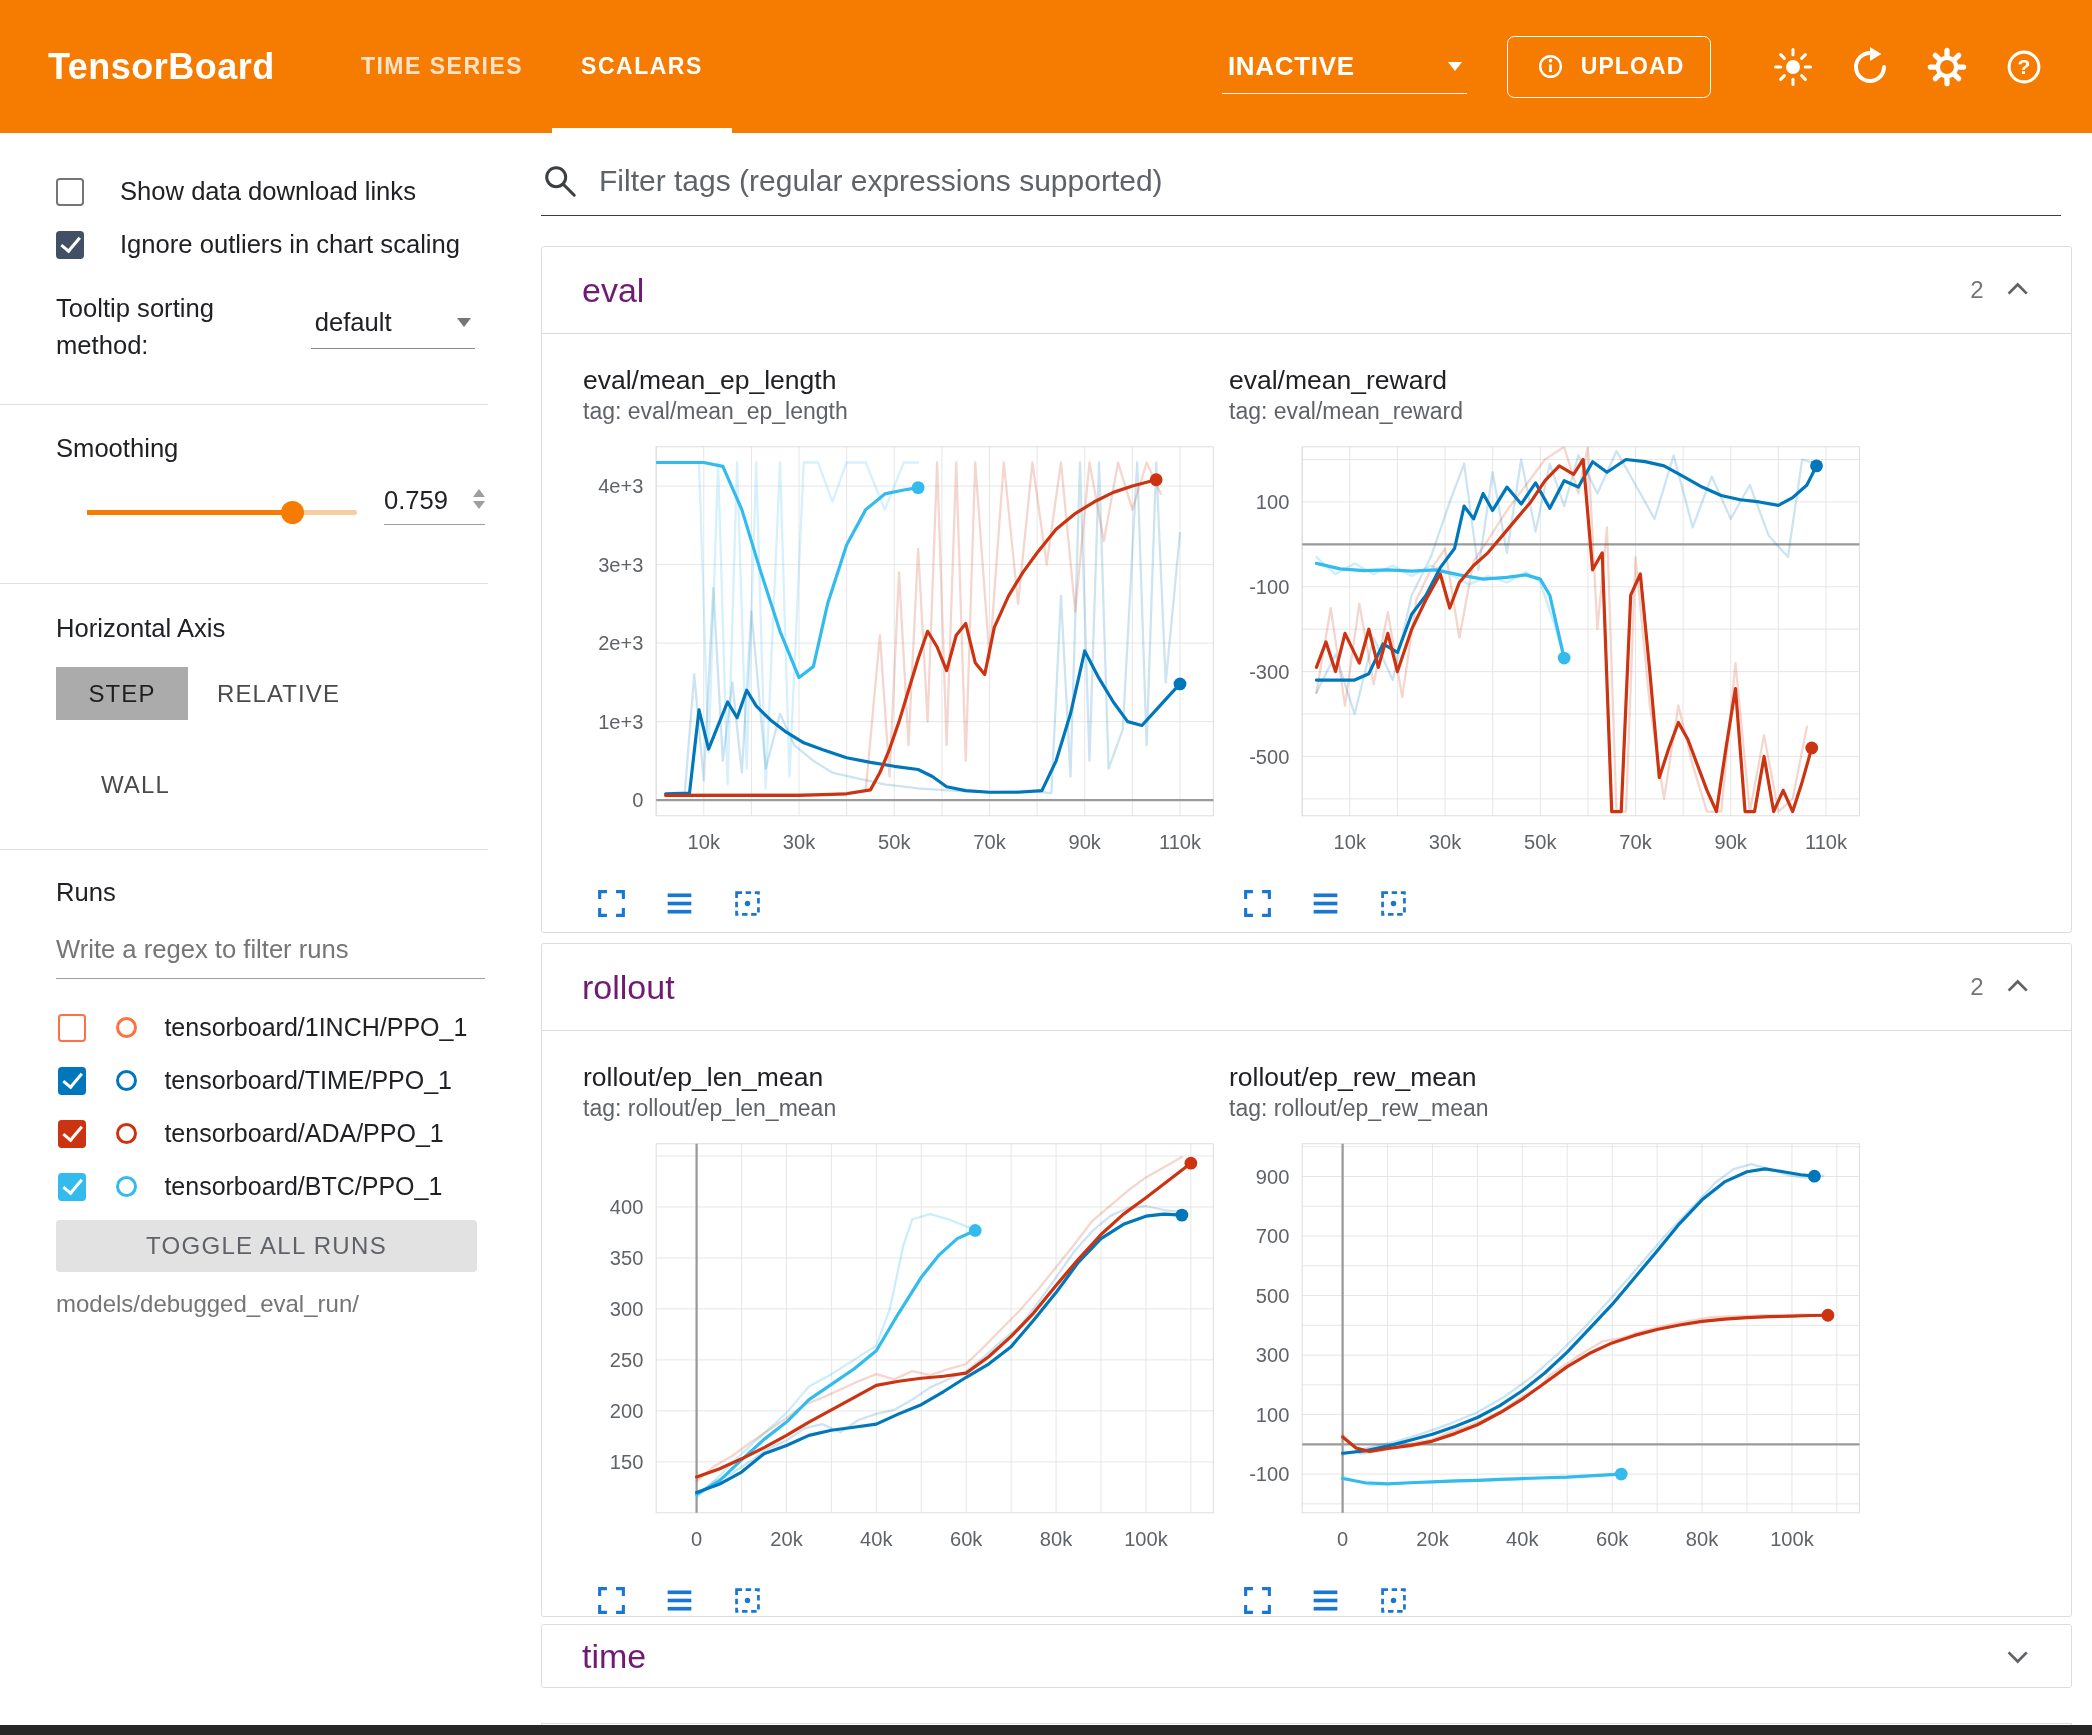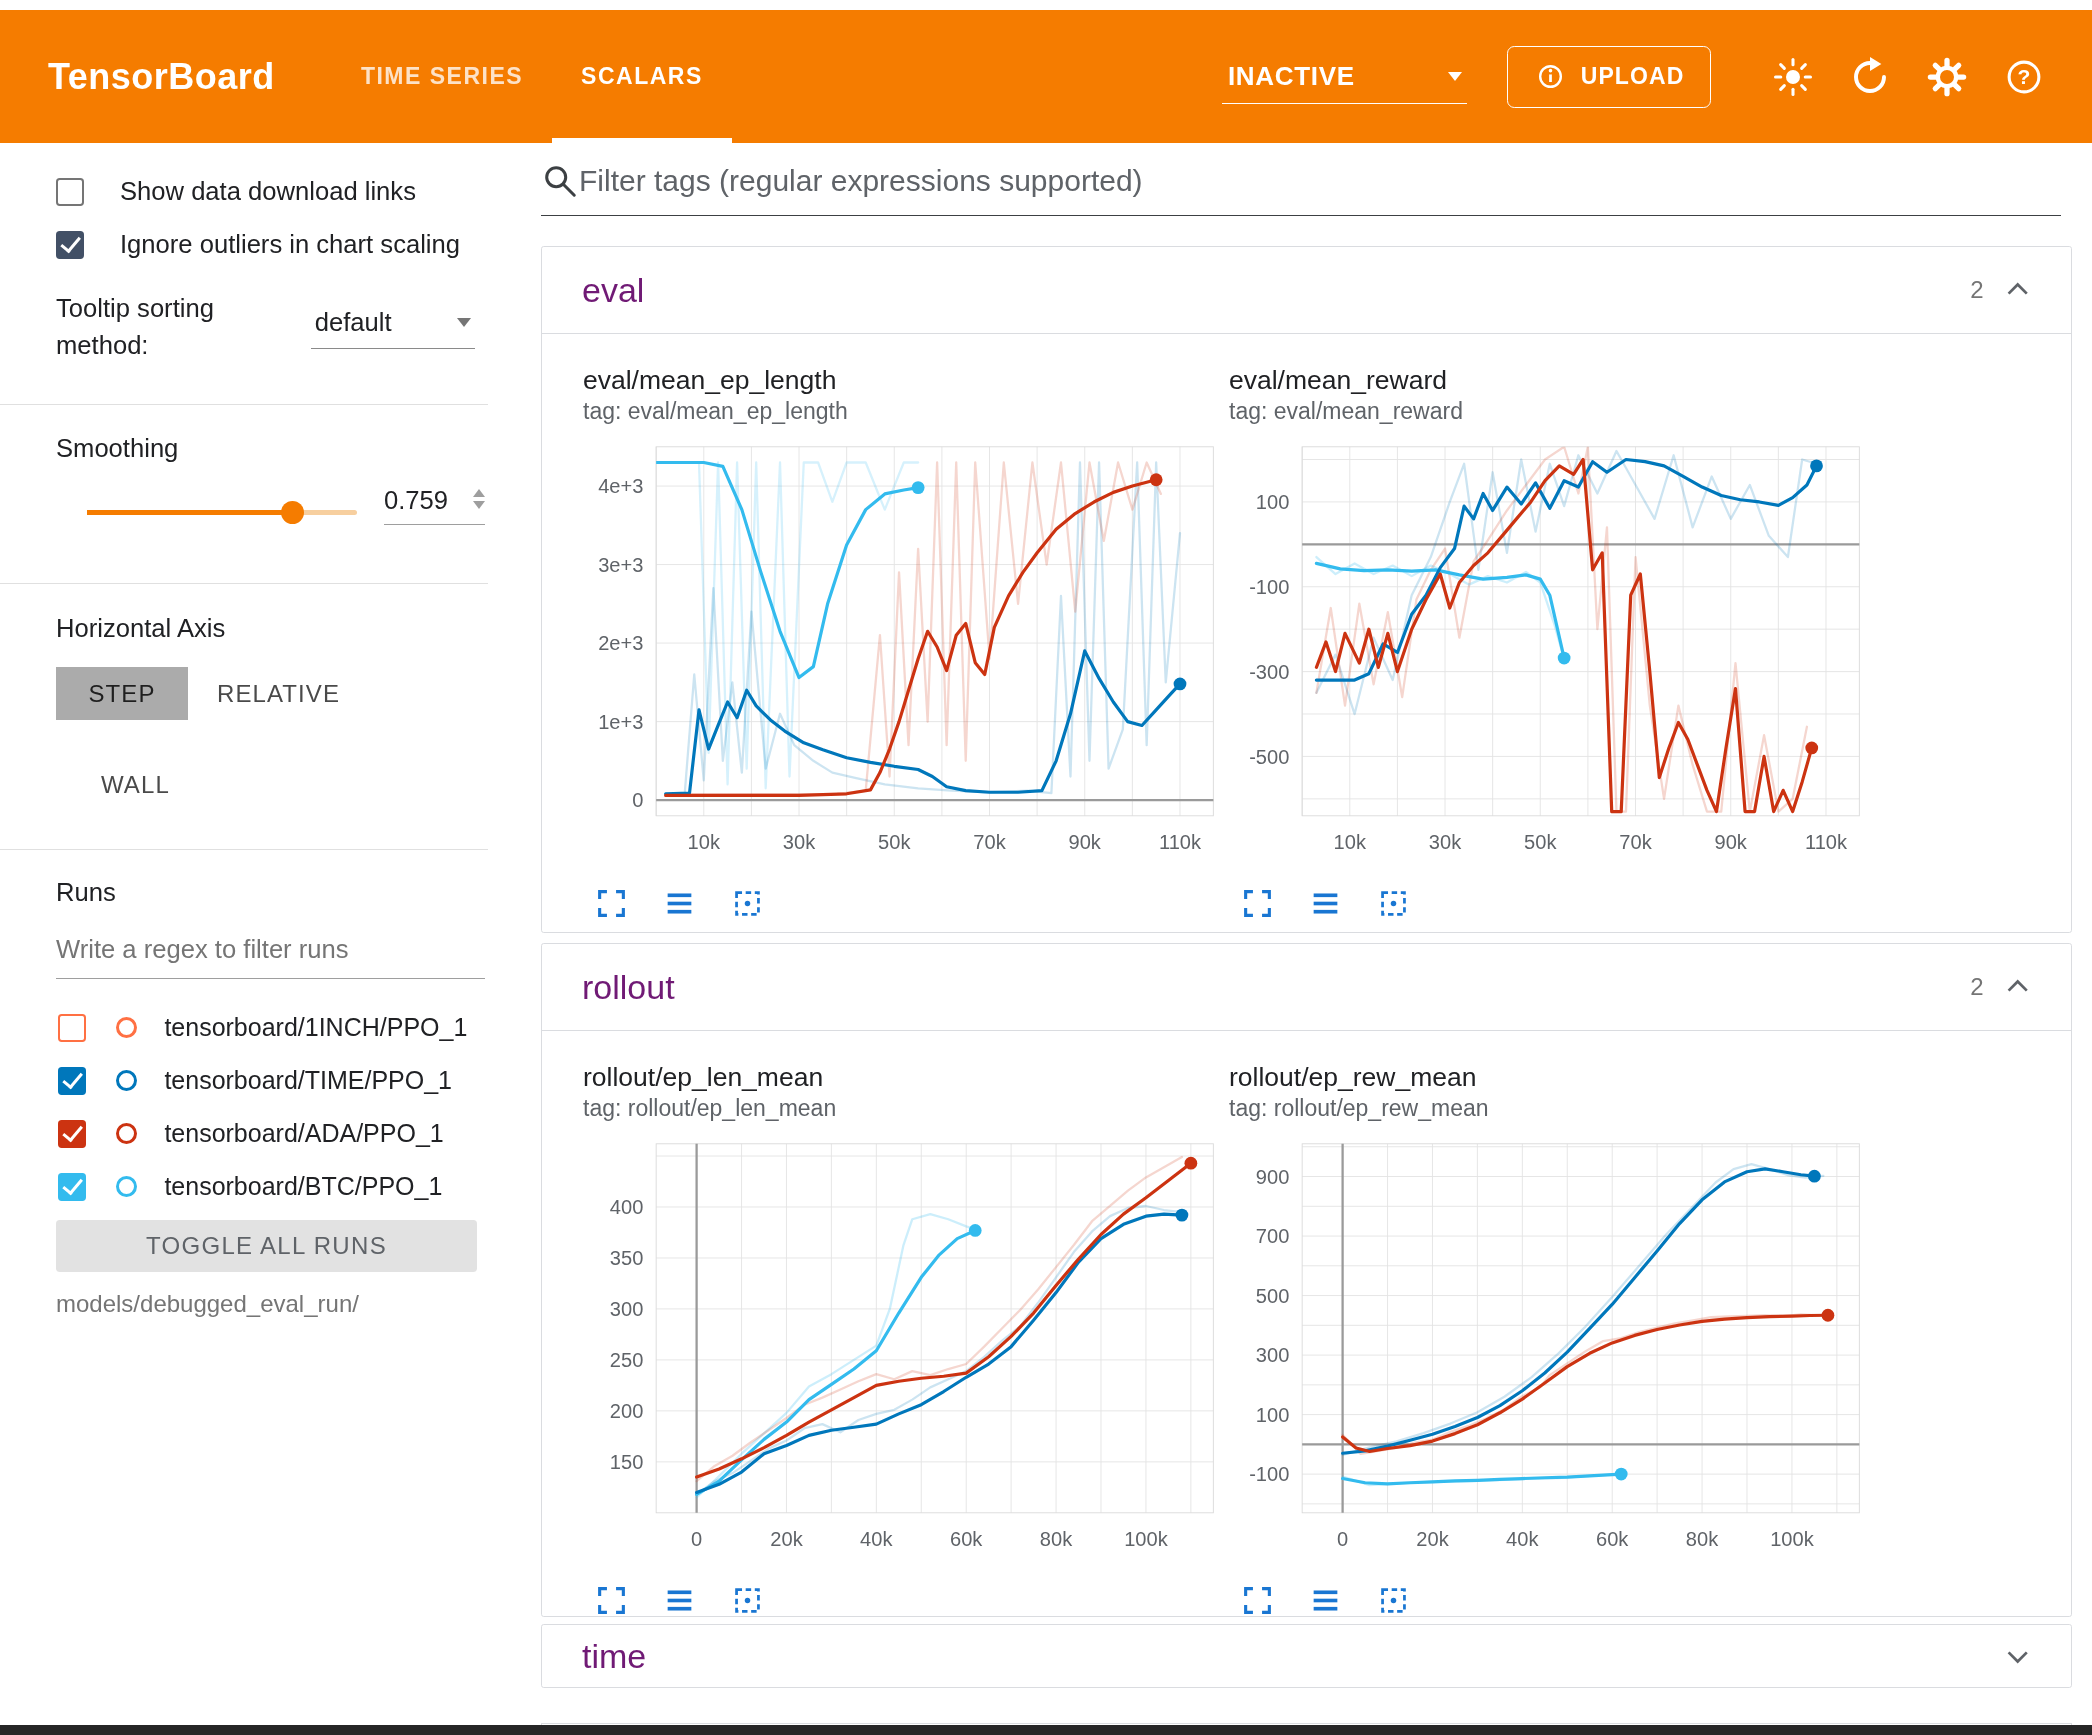--- a/index.html
+++ b/index.html
@@ -1,21 +1,21 @@
 <!DOCTYPE html>
 <html style="font-size:14.6px"><head>
 <meta charset="utf-8">
 <style>
   *{margin:0;padding:0;box-sizing:border-box}
   html,body{width:2092px;height:1735px;overflow:hidden;background:#fff;
     font-family:"Liberation Sans","DejaVu Sans",sans-serif;color:#202124}
   .app{position:relative;width:2092px;height:1735px;overflow:hidden}
 
   
-  header{position:absolute;top:10px;left:0;right:0;height:133px;background:#f57c00;
+  header{position:absolute;top:0;left:0;right:0;height:133px;background:#f57c00;
     display:flex;align-items:center;z-index:5}
   .logo{margin-left:48px;font-size:36px;font-weight:bold;color:#fff;letter-spacing:0.5px}
   .tabs{display:flex;height:100%;margin-left:57px}
   .tab{display:flex;align-items:center;padding:0 29px;color:rgba(255,255,255,.78);
     font-size:23px;font-weight:bold;letter-spacing:1.5px;cursor:pointer}
   .tab.active{color:#fff;border-bottom:5.5px solid #fff;padding-top:5.5px}
   .head-right{margin-left:auto;display:flex;align-items:center;margin-right:40px}
   .status-select{width:245px;display:flex;align-items:center;justify-content:space-between;
     border-bottom:1.8px solid #fff;padding:11px 5.5px;color:#fff;font-size:26px;font-weight:bold;
     letter-spacing:0.7px;margin-right:40px;cursor:pointer}
@@ -66,21 +66,21 @@
   .run-ring{width:21px;height:21px;border:3.7px solid #999;border-radius:50%;margin-left:30px;flex:none}
   .run-label{margin-left:27.4px;font-size:25px;color:#202124;white-space:nowrap}
   .toggle-all{position:absolute;left:56px;top:1087px;width:421px;height:52px;background:#e2e2e2;
     border:none;border-radius:3.7px;font-size:24px;letter-spacing:1.3px;color:#5f6368;cursor:pointer;
     font-family:inherit}
   .run-dir{position:absolute;left:56px;top:1157px;font-size:24px;color:#757575}
 
   
   main{position:absolute;top:133px;left:493px;width:1599px;bottom:0;background:#fff;overflow:hidden}
   .search-row{position:absolute;left:48px;top:14.6px;width:1520px;height:68px;
-    border-bottom:1.8px solid #3c4043;display:flex;align-items:center;}
+    border-bottom:1.8px solid #3c4043;display:flex;align-items:center;gap:20px}
   .search-ph{font-size:30px;color:#5f6368}
   .card{position:absolute;left:48px;width:1531px;background:#fff;border:0.9px solid #dadce0;border-radius:2.7px}
   .card-head{height:87px;display:flex;align-items:center;padding:0 40px;border-bottom:0.9px solid #dadce0}
   .card-head.collapsed{border-bottom:none;height:100%}
   .card-title{font-size:34px;color:#701a75}
   .head-rt{margin-left:auto;display:flex;align-items:center;gap:20px}
   .card-count{font-size:24px;color:#757575}
   .chev{cursor:pointer;display:flex;align-items:center}
   .chart{position:absolute;width:640px;top:117px}
   .c-title{font-size:26.5px;color:#202124;line-height:33px}

